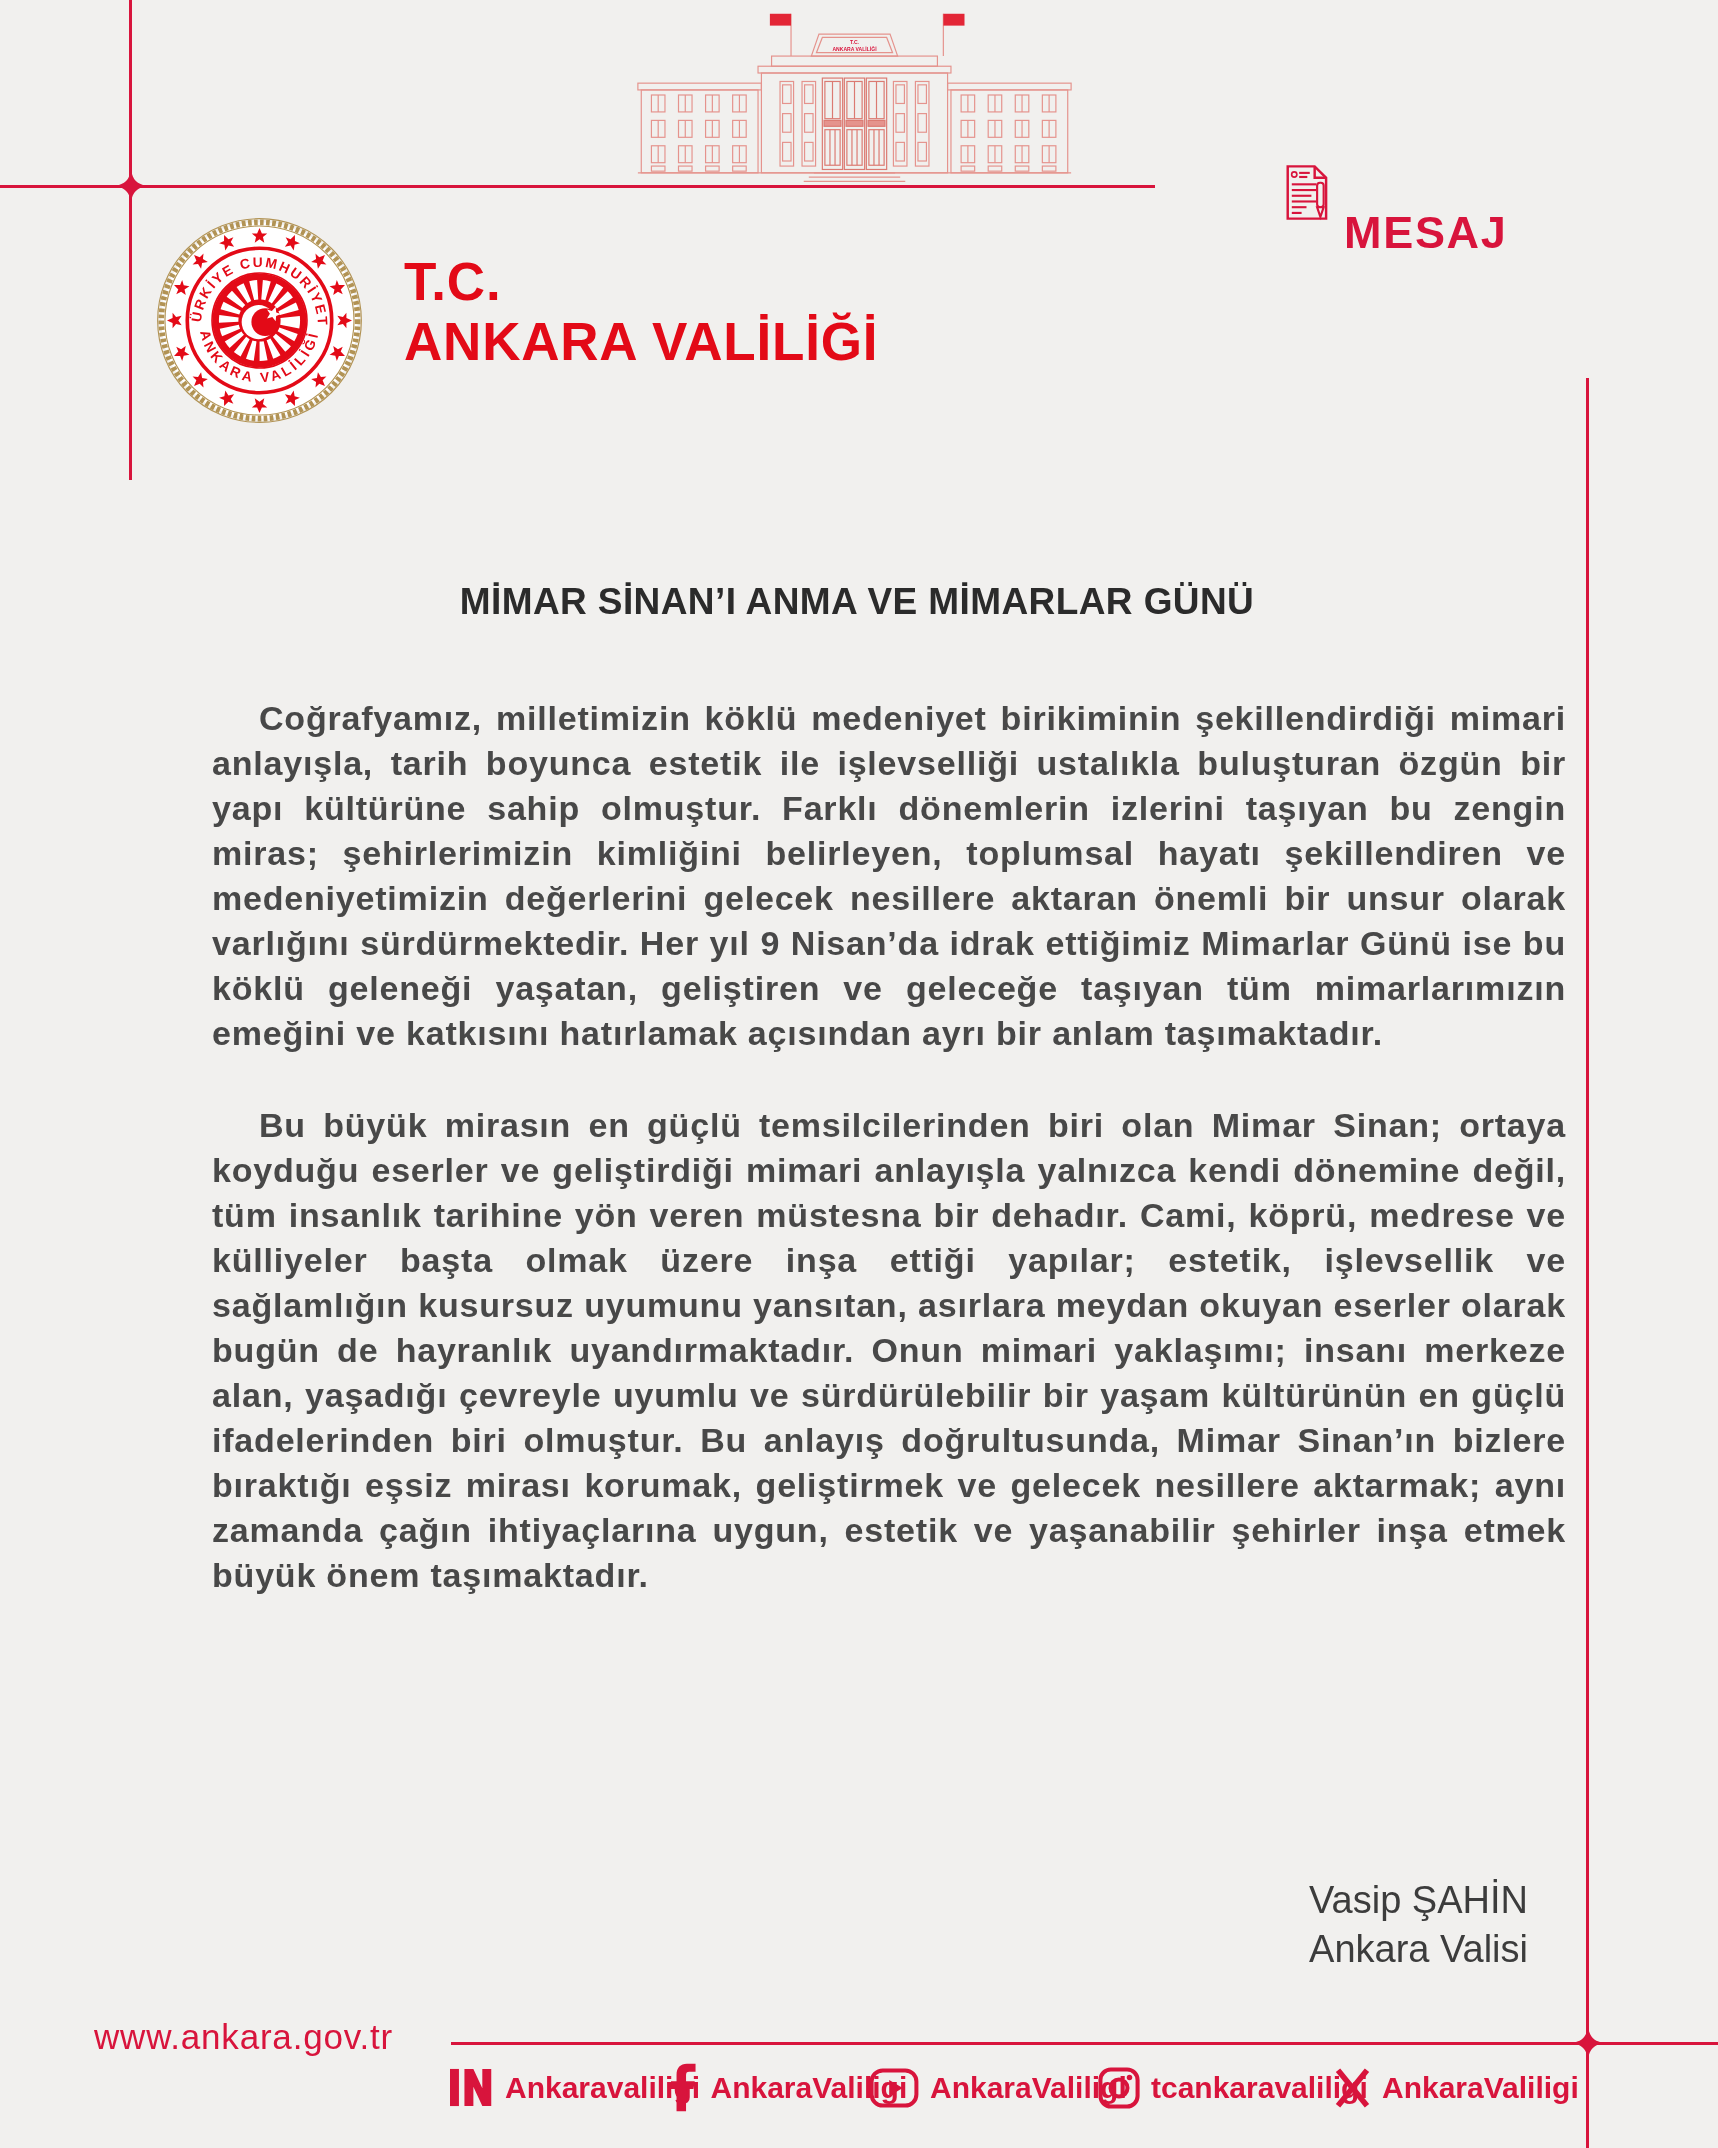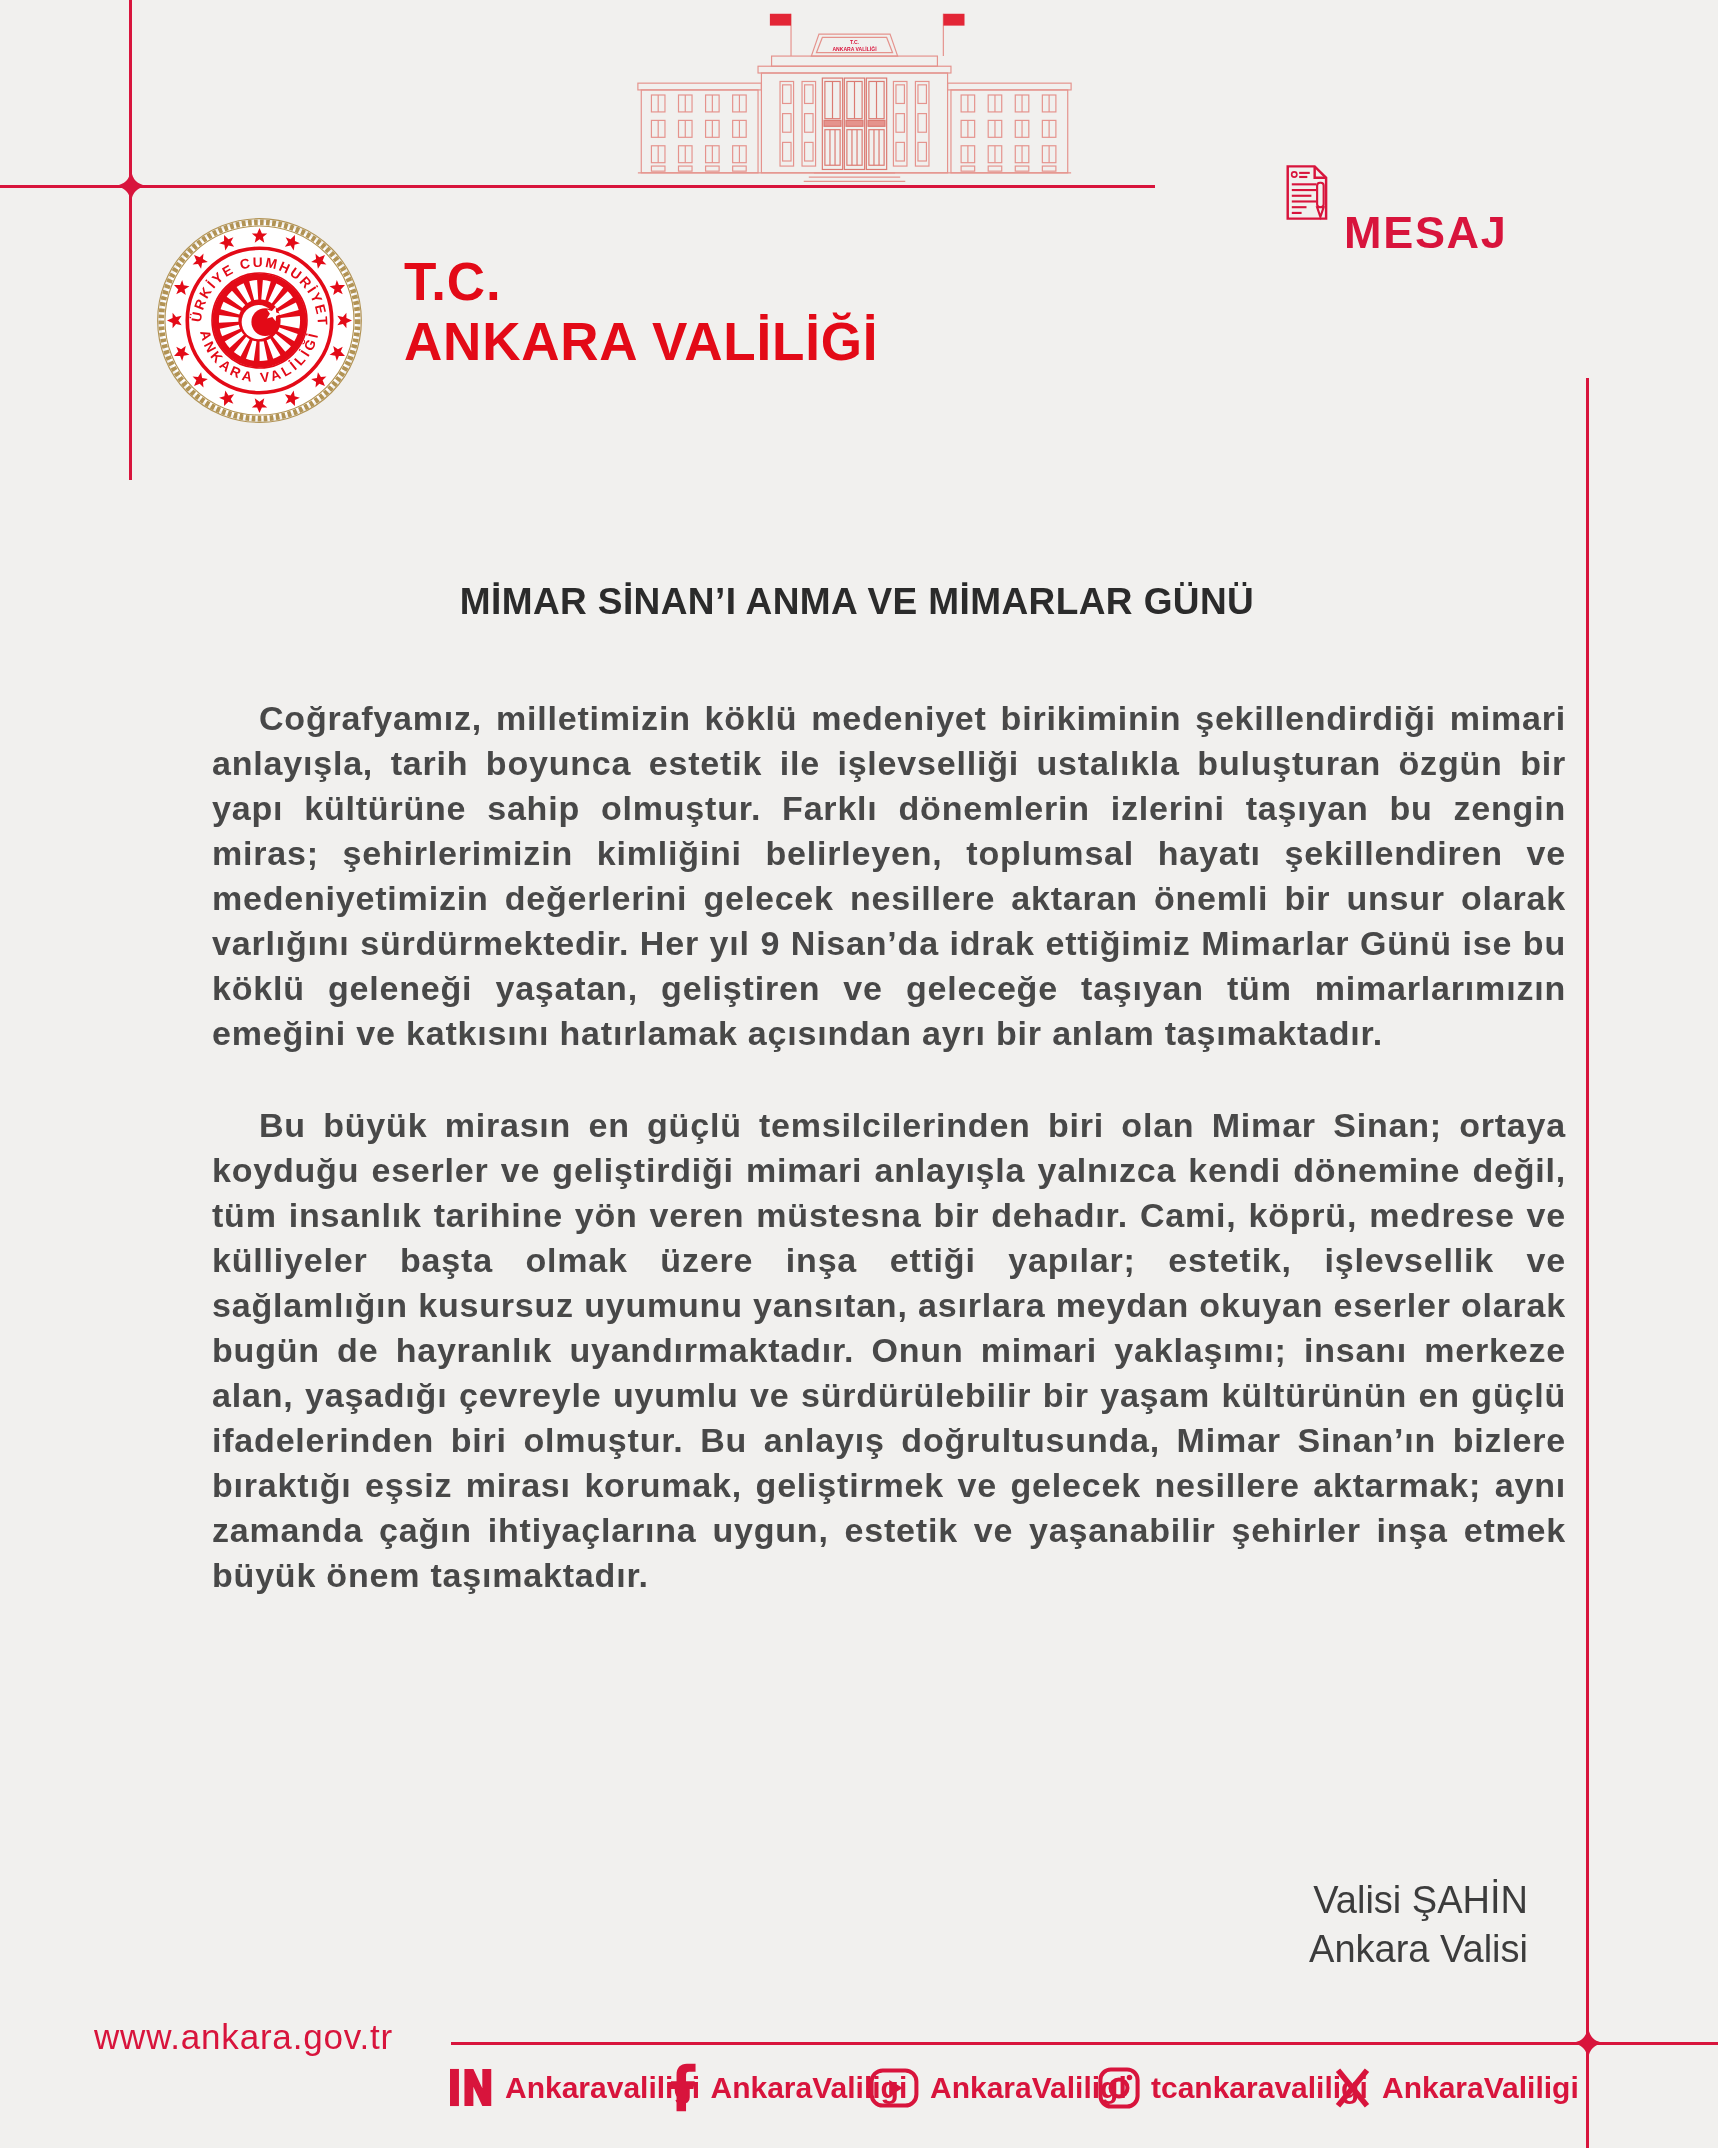--- a/index.html
+++ b/index.html
@@ -262,21 +262,21 @@
 </div>
 
 <div class="doc-title">MİMAR SİNAN’I ANMA VE MİMARLAR GÜNÜ</div>
 
 <div class="article">
   <p>Coğrafyamız, milletimizin köklü medeniyet birikiminin şekillendirdiği mimari anlayışla, tarih boyunca estetik ile işlevselliği ustalıkla buluşturan özgün bir yapı kültürüne sahip olmuştur. Farklı dönemlerin izlerini taşıyan bu zengin miras; şehirlerimizin kimliğini belirleyen, toplumsal hayatı şekillendiren ve medeniyetimizin değerlerini gelecek nesillere aktaran önemli bir unsur olarak varlığını sürdürmektedir. Her yıl 9 Nisan’da idrak ettiğimiz Mimarlar Günü ise bu köklü geleneği yaşatan, geliştiren ve geleceğe taşıyan tüm mimarlarımızın emeğini ve katkısını hatırlamak açısından ayrı bir anlam taşımaktadır.</p>
   <p>Bu büyük mirasın en güçlü temsilcilerinden biri olan Mimar Sinan; ortaya koyduğu eserler ve geliştirdiği mimari anlayışla yalnızca kendi dönemine değil, tüm insanlık tarihine yön veren müstesna bir dehadır. Cami, köprü, medrese ve külliyeler başta olmak üzere inşa ettiği yapılar; estetik, işlevsellik ve sağlamlığın kusursuz uyumunu yansıtan, asırlara meydan okuyan eserler olarak bugün de hayranlık uyandırmaktadır. Onun mimari yaklaşımı; insanı merkeze alan, yaşadığı çevreyle uyumlu ve sürdürülebilir bir yaşam kültürünün en güçlü ifadelerinden biri olmuştur. Bu anlayış doğrultusunda, Mimar Sinan’ın bizlere bıraktığı eşsiz mirası korumak, geliştirmek ve gelecek nesillere aktarmak; aynı zamanda çağın ihtiyaçlarına uygun, estetik ve yaşanabilir şehirler inşa etmek büyük önem taşımaktadır.</p>
 </div>
 
 <div class="signature">
-  <div>Valisi ŞAHİN</div>
+  <div>Vasip ŞAHİN</div>
   <div>Ankara Valisi</div>
 </div>
 
 <div class="website">www.ankara.gov.tr</div>
 
 <div class="social-item" style="left:450px;">
   <svg width="44" height="45" viewBox="0 0 64 54" fill="#d8143c">
     <rect x="0" y="0" width="13" height="54"></rect>
     <polygon points="21,0 34,0 47,28 47,0 60,0 60,54 47,54 34,26 34,54 21,54"></polygon>
   </svg>

